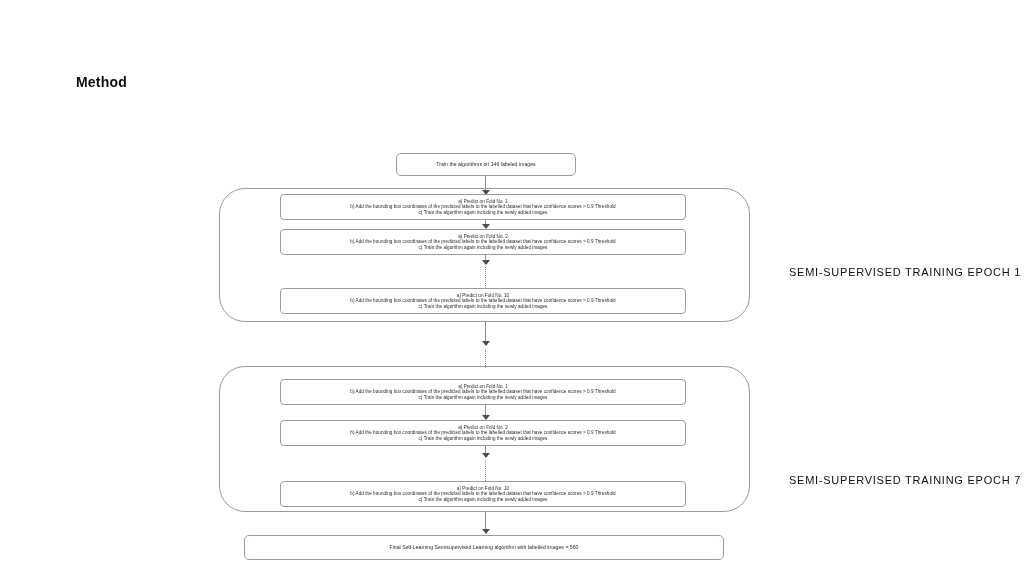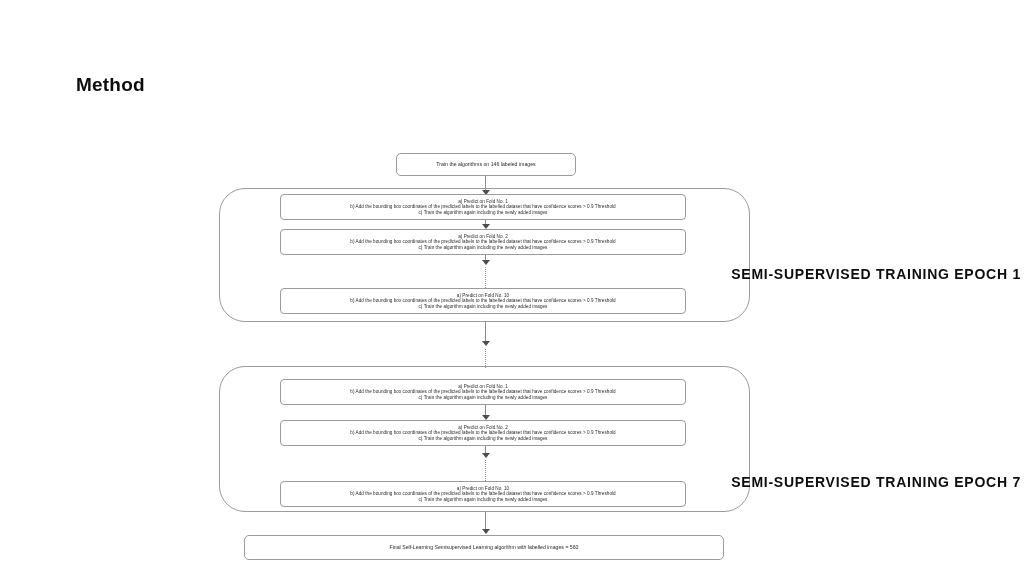--- a/index.html
+++ b/index.html
@@ -14,21 +14,21 @@
     font-family: "Liberation Sans", sans-serif;
     color: #111111;
     overflow: hidden;
   }
 
   
   #slide-title {
     position: absolute;
     left: 76px;
     top: 74px;
-    font-size: 19px;
+    font-size: 14px;
     font-weight: bold;
     letter-spacing: 0.2px;
     color: #0d0d0d;
   }
 
   
   .flow-box {
     position: absolute;
     box-sizing: border-box;
     background: #ffffff;
@@ -90,22 +90,22 @@
     border: 1px solid #9b9b9b;
     border-radius: 26px;
     background: transparent;
   }
   #epoch-group-1 { top: 188px; height: 134px; }
   #epoch-group-2 { top: 366px; height: 146px; }
 
   .epoch-label {
     position: absolute;
     right: 3px;
-    font-size: 14px;
-    font-weight: bold;
+    font-size: 11px;
+    font-weight: normal;
     letter-spacing: 0.75px;
     color: #0d0d0d;
     white-space: nowrap;
   }
 
   
   .conn {
     position: absolute;
     left: 485px;
     width: 1px;

